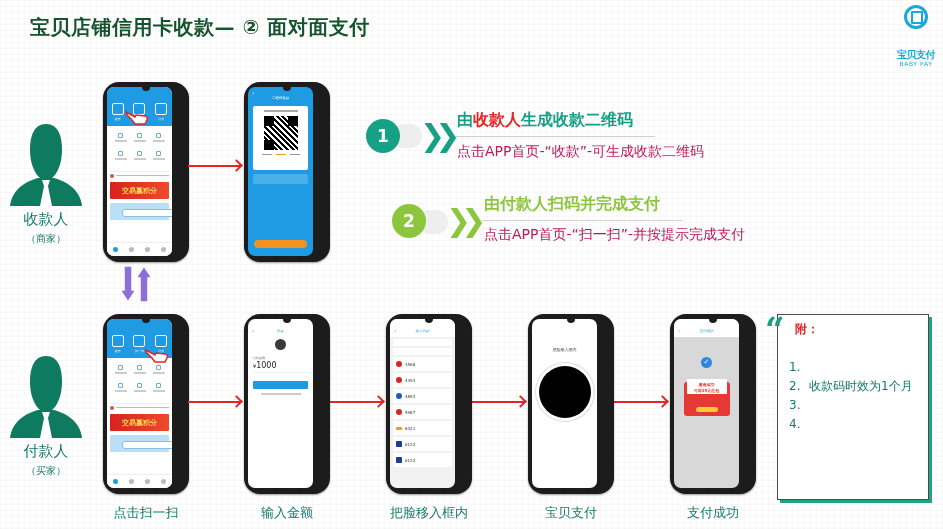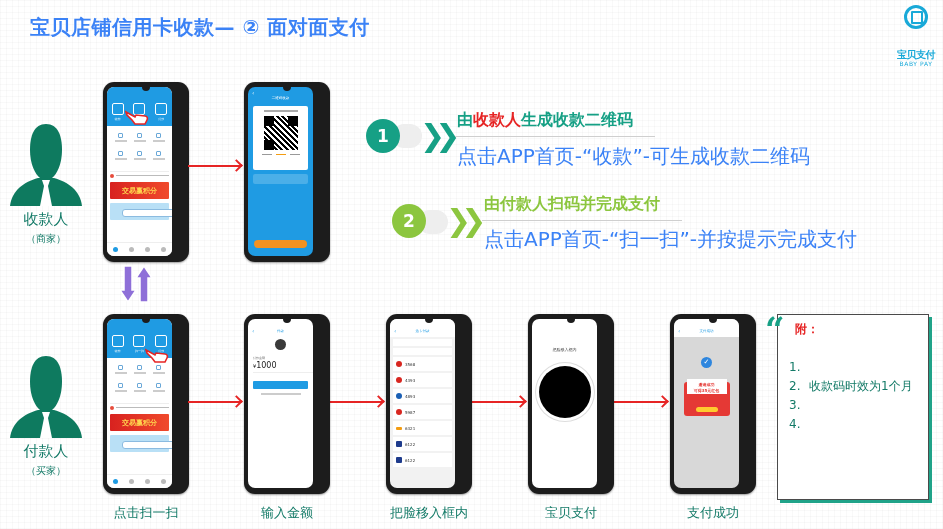--- a/index.html
+++ b/index.html
@@ -8,41 +8,41 @@
     position: relative;
     background-color: #ffffff;
     background-image:
       linear-gradient(rgba(0,0,0,0.025) 1px, transparent 1px),
       linear-gradient(90deg, rgba(0,0,0,0.025) 1px, transparent 1px);
     background-size: 6px 6px;
     font-family: "DejaVu Sans", "Liberation Sans", sans-serif;
   }
   .abs { position: absolute; }
   .title {
-    left: 30px; top: 14px; font-size: 20px; font-weight: bold; color: #3b82f6; letter-spacing: 0.5px;
+    left: 30px; top: 14px; font-size: 20px; font-weight: bold; color: #14532d; letter-spacing: 0.5px;
   }
   .logo { left: 893px; top: 5px; width: 46px; text-align: center; }
   .logo-mark {
     width: 24px; height: 24px; margin: 0 auto; border: 3px solid #19a9d8; border-radius: 50%;
     position: relative;
   }
   .logo-mark::after {
     content: ""; position: absolute; left: 4px; top: 3px; width: 8px; height: 9px;
     border: 2px solid #19a9d8; border-radius: 1px;
   }
   .logo-cn { font-size: 10px; font-weight: bold; color: #19a9d8; margin-top: 20px; line-height: 11px; letter-spacing: -0.5px; }
   .logo-en { font-size: 6px; color: #19a9d8; letter-spacing: 0.6px; line-height: 7px; }
 
   .person { width: 80px; text-align: center; }
   .person svg { display: block; margin: 0 auto; }
   .person-label { font-size: 15px; color: #137a67; margin-top: 2px; }
   .person-sub { font-size: 10px; color: #137a67; margin-top: 3px; }
 
   .phone {
-    width: 86px; height: 180px; background: #1c1c1c; border-radius: 11px; padding: 5px 17px 6px 4px;
+    width: 86px; height: 180px; background: #1c1c1c; border-radius: 16px; padding: 5px 17px 6px 4px;
     box-shadow: 0 1px 2px rgba(0,0,0,0.4);
   }
   .phone::before {
     content: ""; position: absolute; left: 50%; top: 4px; width: 8px; height: 5px;
     margin-left: -4px; background: #1c1c1c; border-radius: 0 0 4px 4px; z-index: 3;
   }
   .screen { width: 100%; height: 100%; border-radius: 7px; overflow: hidden; position: relative; background: #fff; }
   .statusbar { height: 6px; font-size: 3px; color: #fff; padding: 1px 4px; }
 
   .home-top { background: #1f9be3; height: 35px; display: flex; justify-content: space-around; align-items: center; padding-top: 4px; }
@@ -117,21 +117,21 @@
     border-right: 2px solid #e62424; border-top: 2px solid #e62424; transform: rotate(45deg);
   }
 
   .swap-arrows { left: 120px; top: 264px; width: 32px; height: 40px; }
 
   .step-circle { width: 34px; height: 34px; border-radius: 50%; color: #fff; font-weight: bold; font-size: 17px; text-align: center; line-height: 34px; }
   .step-shadow { width: 30px; height: 24px; border-radius: 12px; background: #eeeeee; }
   .chev { font-size: 30px; font-weight: bold; letter-spacing: -10px; line-height: 30px; }
   .step-head { font-size: 16px; font-weight: bold; }
   .step-line { height: 1px; background: #cfcfcf; }
-  .step-desc { font-size: 20px; color: #3b82f6; }
+  .step-desc { font-size: 14px; color: #be185d; }
 
   .note-box {
     left: 777px; top: 314px; width: 152px; height: 186px; background: #fff;
     border: 1.5px solid #4a4a4a; box-shadow: 3px 3px 0 #20a389;
   }
   .note-quote { left: 765px; top: 318px; font-size: 34px; font-weight: bold; color: #16a085; line-height: 22px; font-family: "DejaVu Serif", serif; }
   .note-title { left: 795px; top: 321px; font-size: 12px; font-weight: bold; color: #e62424; }
   .note-list { left: 789px; top: 358px; width: 135px; font-size: 12px; color: #137a67; line-height: 19px; list-style: none; }
   .note-list li { display: flex; }
   .note-list li .n { width: 20px; flex: none; }

